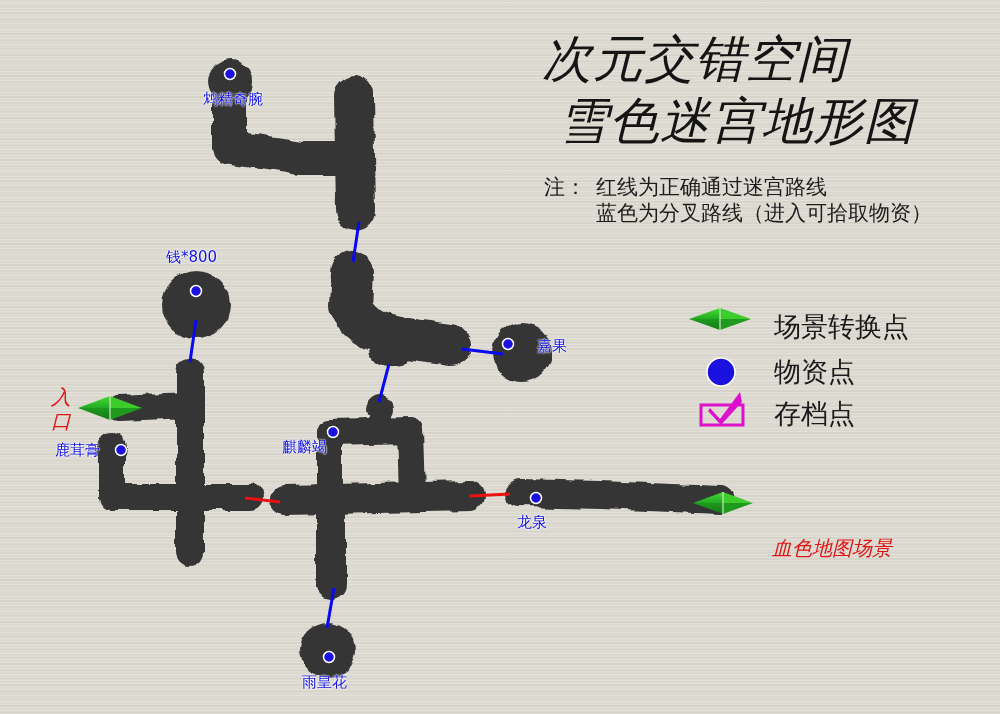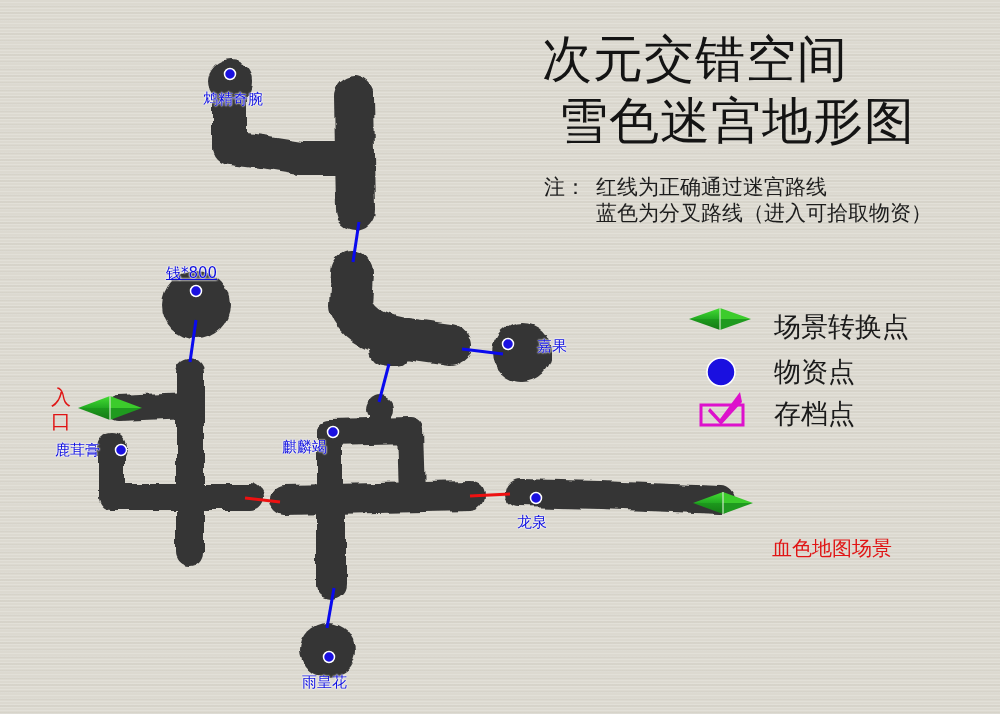--- a/index.html
+++ b/index.html
@@ -7,36 +7,36 @@
       width: 1000px; height: 714px; overflow: hidden; position: relative;
       background-color: #dcd9d0;
       background-image:
         repeating-linear-gradient(0deg, rgba(255,255,255,0.18) 0px, rgba(255,255,255,0.18) 1px, transparent 1px, transparent 3px),
         repeating-linear-gradient(0deg, rgba(150,145,130,0.08) 0px, rgba(150,145,130,0.08) 2px, transparent 2px, transparent 7px);
       font-family: "DejaVu Sans", sans-serif;
     }
     #map-svg { position: absolute; left: 0; top: 0; }
     .title {
       position: absolute; left: 542px; color: #141414;
-      font-size: 50px; line-height: 58px; letter-spacing: 1px; white-space: nowrap;
+      font-size: 50px; line-height: 58px; letter-spacing: 1px; white-space: nowrap; font-style: italic;
     }
     .title.l1 { top: 30px; }
     .title.l2 { top: 92px; margin-left: 16px; }
     .note {
       position: absolute; font-size: 21px; color: #1c1c1c; white-space: nowrap; line-height: 26px;
     }
     .legend-label {
       position: absolute; font-size: 27px; color: #1a1a1a; white-space: nowrap; line-height: 32px;
     }
     .poi-label {
       position: absolute; font-size: 15px; color: #1010dd; white-space: nowrap; line-height: 18px;
       text-shadow: 0 0 2px #fff, 0 0 2px #fff, 0 0 1px #fff;
     }
     .red-label {
-      position: absolute; color: #e01515; white-space: nowrap;
+      position: absolute; color: #e01515; white-space: nowrap; font-style: italic;
     }
     .entrance-label { font-size: 20px; line-height: 24px; width: 22px; white-space: normal; text-align: center; }
     .exit-label { font-size: 20px; line-height: 24px; margin-top: 44px; }
   </style>
 </head>
 <body>
 
 <svg id="map-svg" width="1000" height="714" viewBox="0 0 1000 714">
   <defs>
     <filter id="rough" x="-10%" y="-10%" width="120%" height="120%">
@@ -147,18 +147,18 @@
 <div class="note" style="left:596px; top:200px;">蓝色为分叉路线（进入可拾取物资）</div>
 
 <div class="legend-label" style="left:774px; top:311px;">场景转换点</div>
 <div class="legend-label" style="left:774px; top:356px;">物资点</div>
 <div class="legend-label" style="left:774px; top:398px;">存档点</div>
 
 <div class="red-label entrance-label" style="left:50px; top:385px;">入口</div>
 <div class="red-label exit-label" style="left:772px; top:492px;">血色地图场景</div>
 
 <div class="poi-label" style="left:203px; top:90px;text-align:center;">鸩精奇腕</div>
-<div class="poi-label" style="left:166px; top:264px;text-decoration:underline;">钱*800</div>
+<div class="poi-label" style="left:166px; top:248px;">钱*800</div>
 <div class="poi-label" style="left:537px; top:337px;">嘉果</div>
 <div class="poi-label" style="left:55px; top:441px;">鹿茸膏</div>
 <div class="poi-label" style="left:266px; top:438px;margin-left:16px;">麒麟竭</div>
 <div class="poi-label" style="left:517px; top:513px;">龙泉</div>
 <div class="poi-label" style="left:302px; top:673px;">雨皇花</div>
 
 </body></html>

